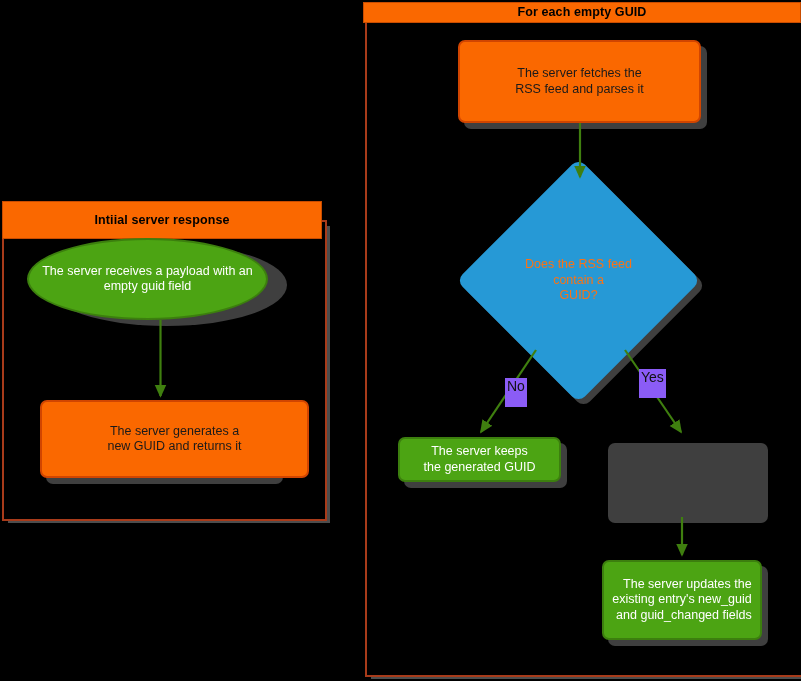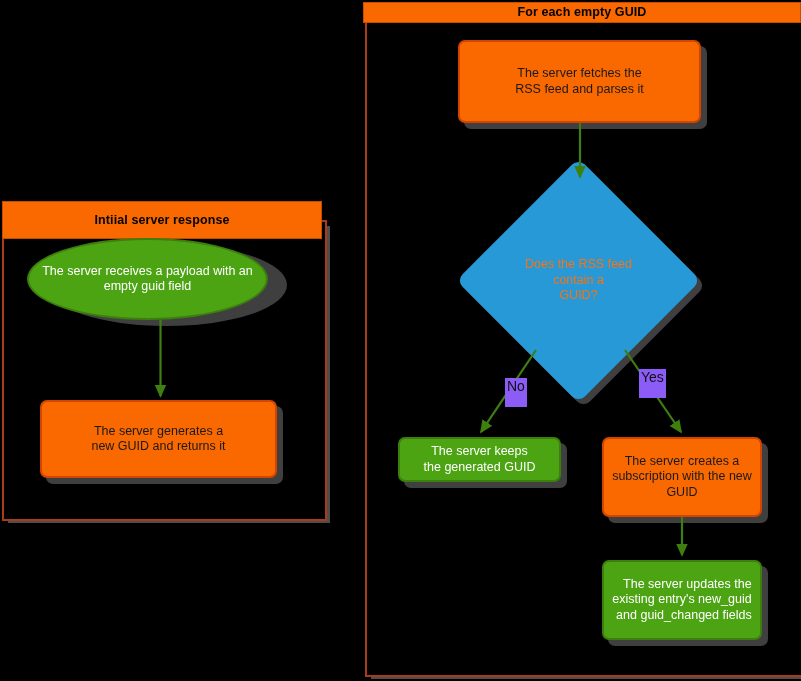--- a/index.html
+++ b/index.html
@@ -143,21 +143,21 @@
 
   <div class="node-shadow" style="left:46px; top:244px; width:241px; height:82px; border-radius:50%;"></div>
   <div class="node n-ellipse" style="left:27px; top:238px; width:241px; height:82px;">
     <span>
       <span>The server receives a payload with an</span><br>
       <span>empty guid field</span>
     </span>
   </div>
 
   <div class="node-shadow" style="left:46px; top:406px; width:237px; height:78px; border-radius:7px;"></div>
-  <div class="node n-orange" style="left:40px; top:400px; width:237px; height:78px;">
+  <div class="node n-orange" style="left:40px; top:400px; width:269px; height:78px;">
     <span>
       <span>The server generates a</span><br>
       <span>new GUID and returns it</span>
     </span>
   </div>
 
   <div class="panel-shadow" style="left:371px; top:27px; width:436px; height:652px;"></div>
 
   <div class="panel" style="left:365px; top:21px; width:440px; height:656px;"></div>
 
@@ -182,27 +182,20 @@
 
   <div class="node-shadow" style="left:404px; top:443px; width:163px; height:45px; border-radius:7px;"></div>
   <div class="node n-green" style="left:398px; top:437px; width:163px; height:45px;">
     <span>
       <span>The server keeps</span><br>
       <span>the generated GUID</span>
     </span>
   </div>
 
   <div class="node-shadow" style="left:608px; top:443px; width:160px; height:80px; border-radius:7px;"></div>
-  <div class="node n-orange" style="left:602px; top:437px; width:160px; height:80px;">
-    <span>
-      <span>The server creates a</span><br>
-      <span>subscription with the new</span><br>
-      <span>GUID</span>
-    </span>
-  </div>
 
   <div class="node-shadow" style="left:608px; top:566px; width:160px; height:80px; border-radius:7px;"></div>
   <div class="node n-green" style="left:602px; top:560px; width:160px; height:80px;text-align:right;">
     <span>
       <span>The server updates the</span><br>
       <span>existing entry's new_guid</span><br>
       <span>and guid_changed fields</span>
     </span>
   </div>
 

